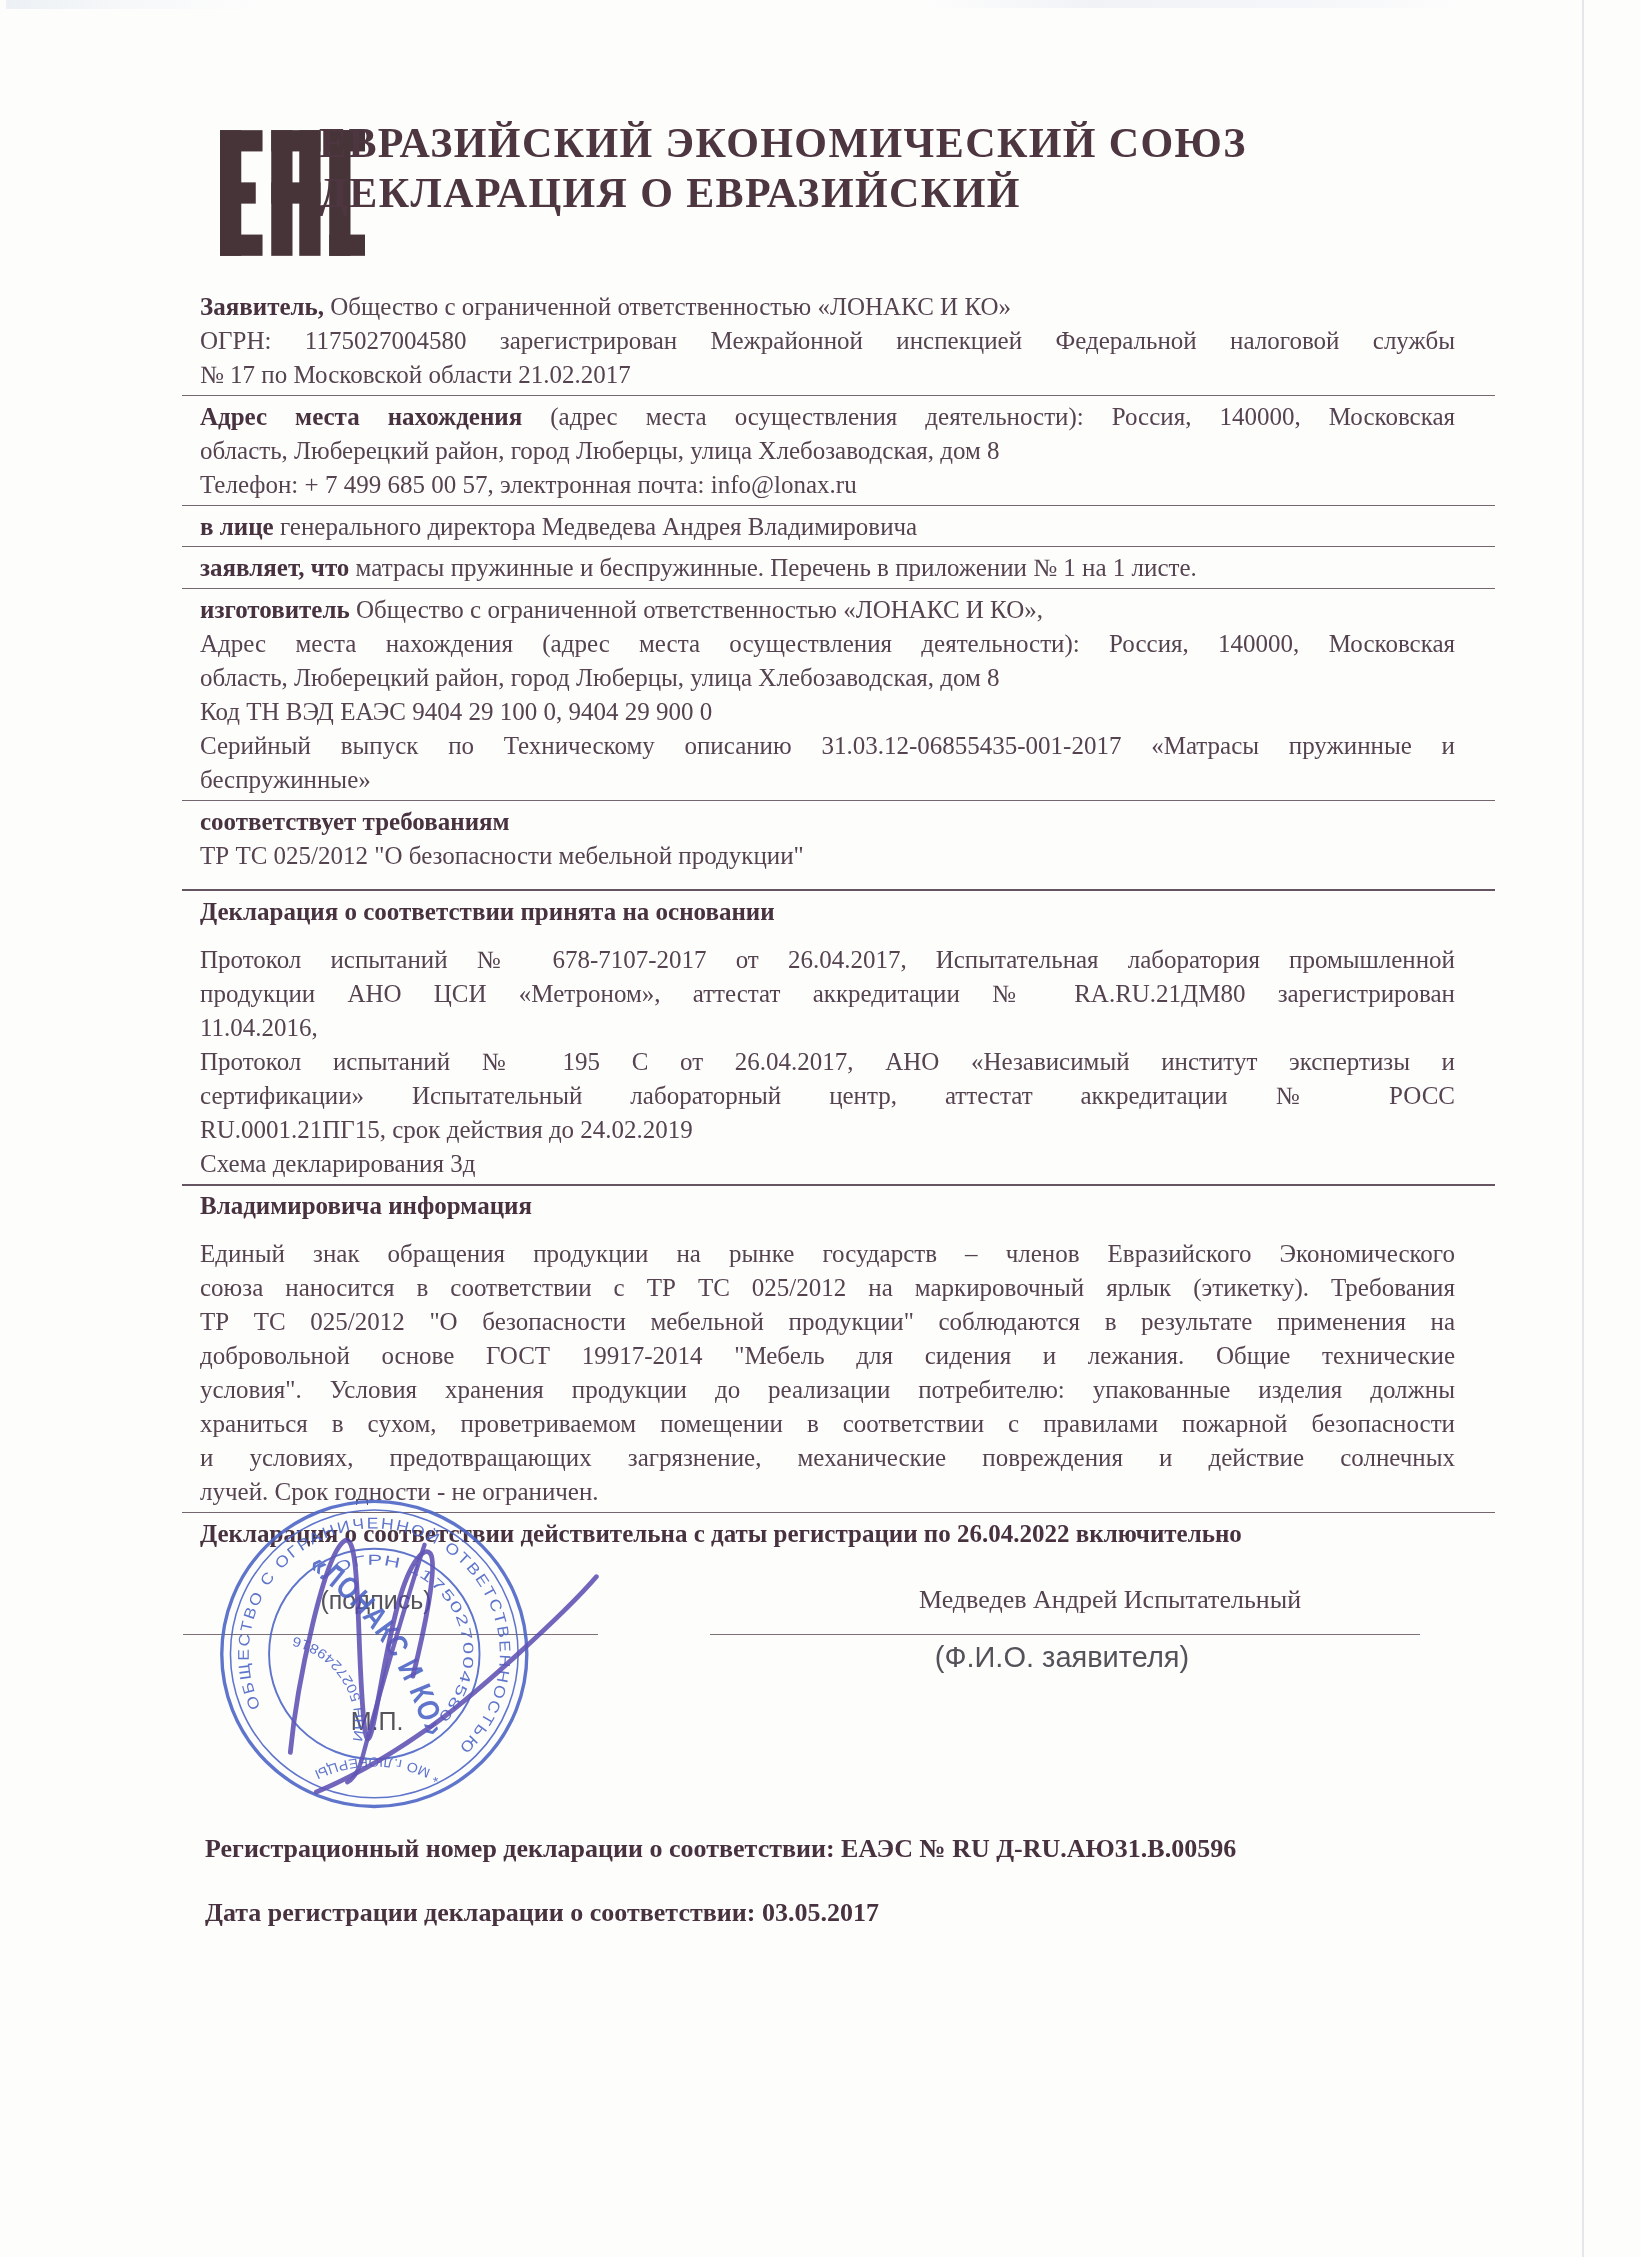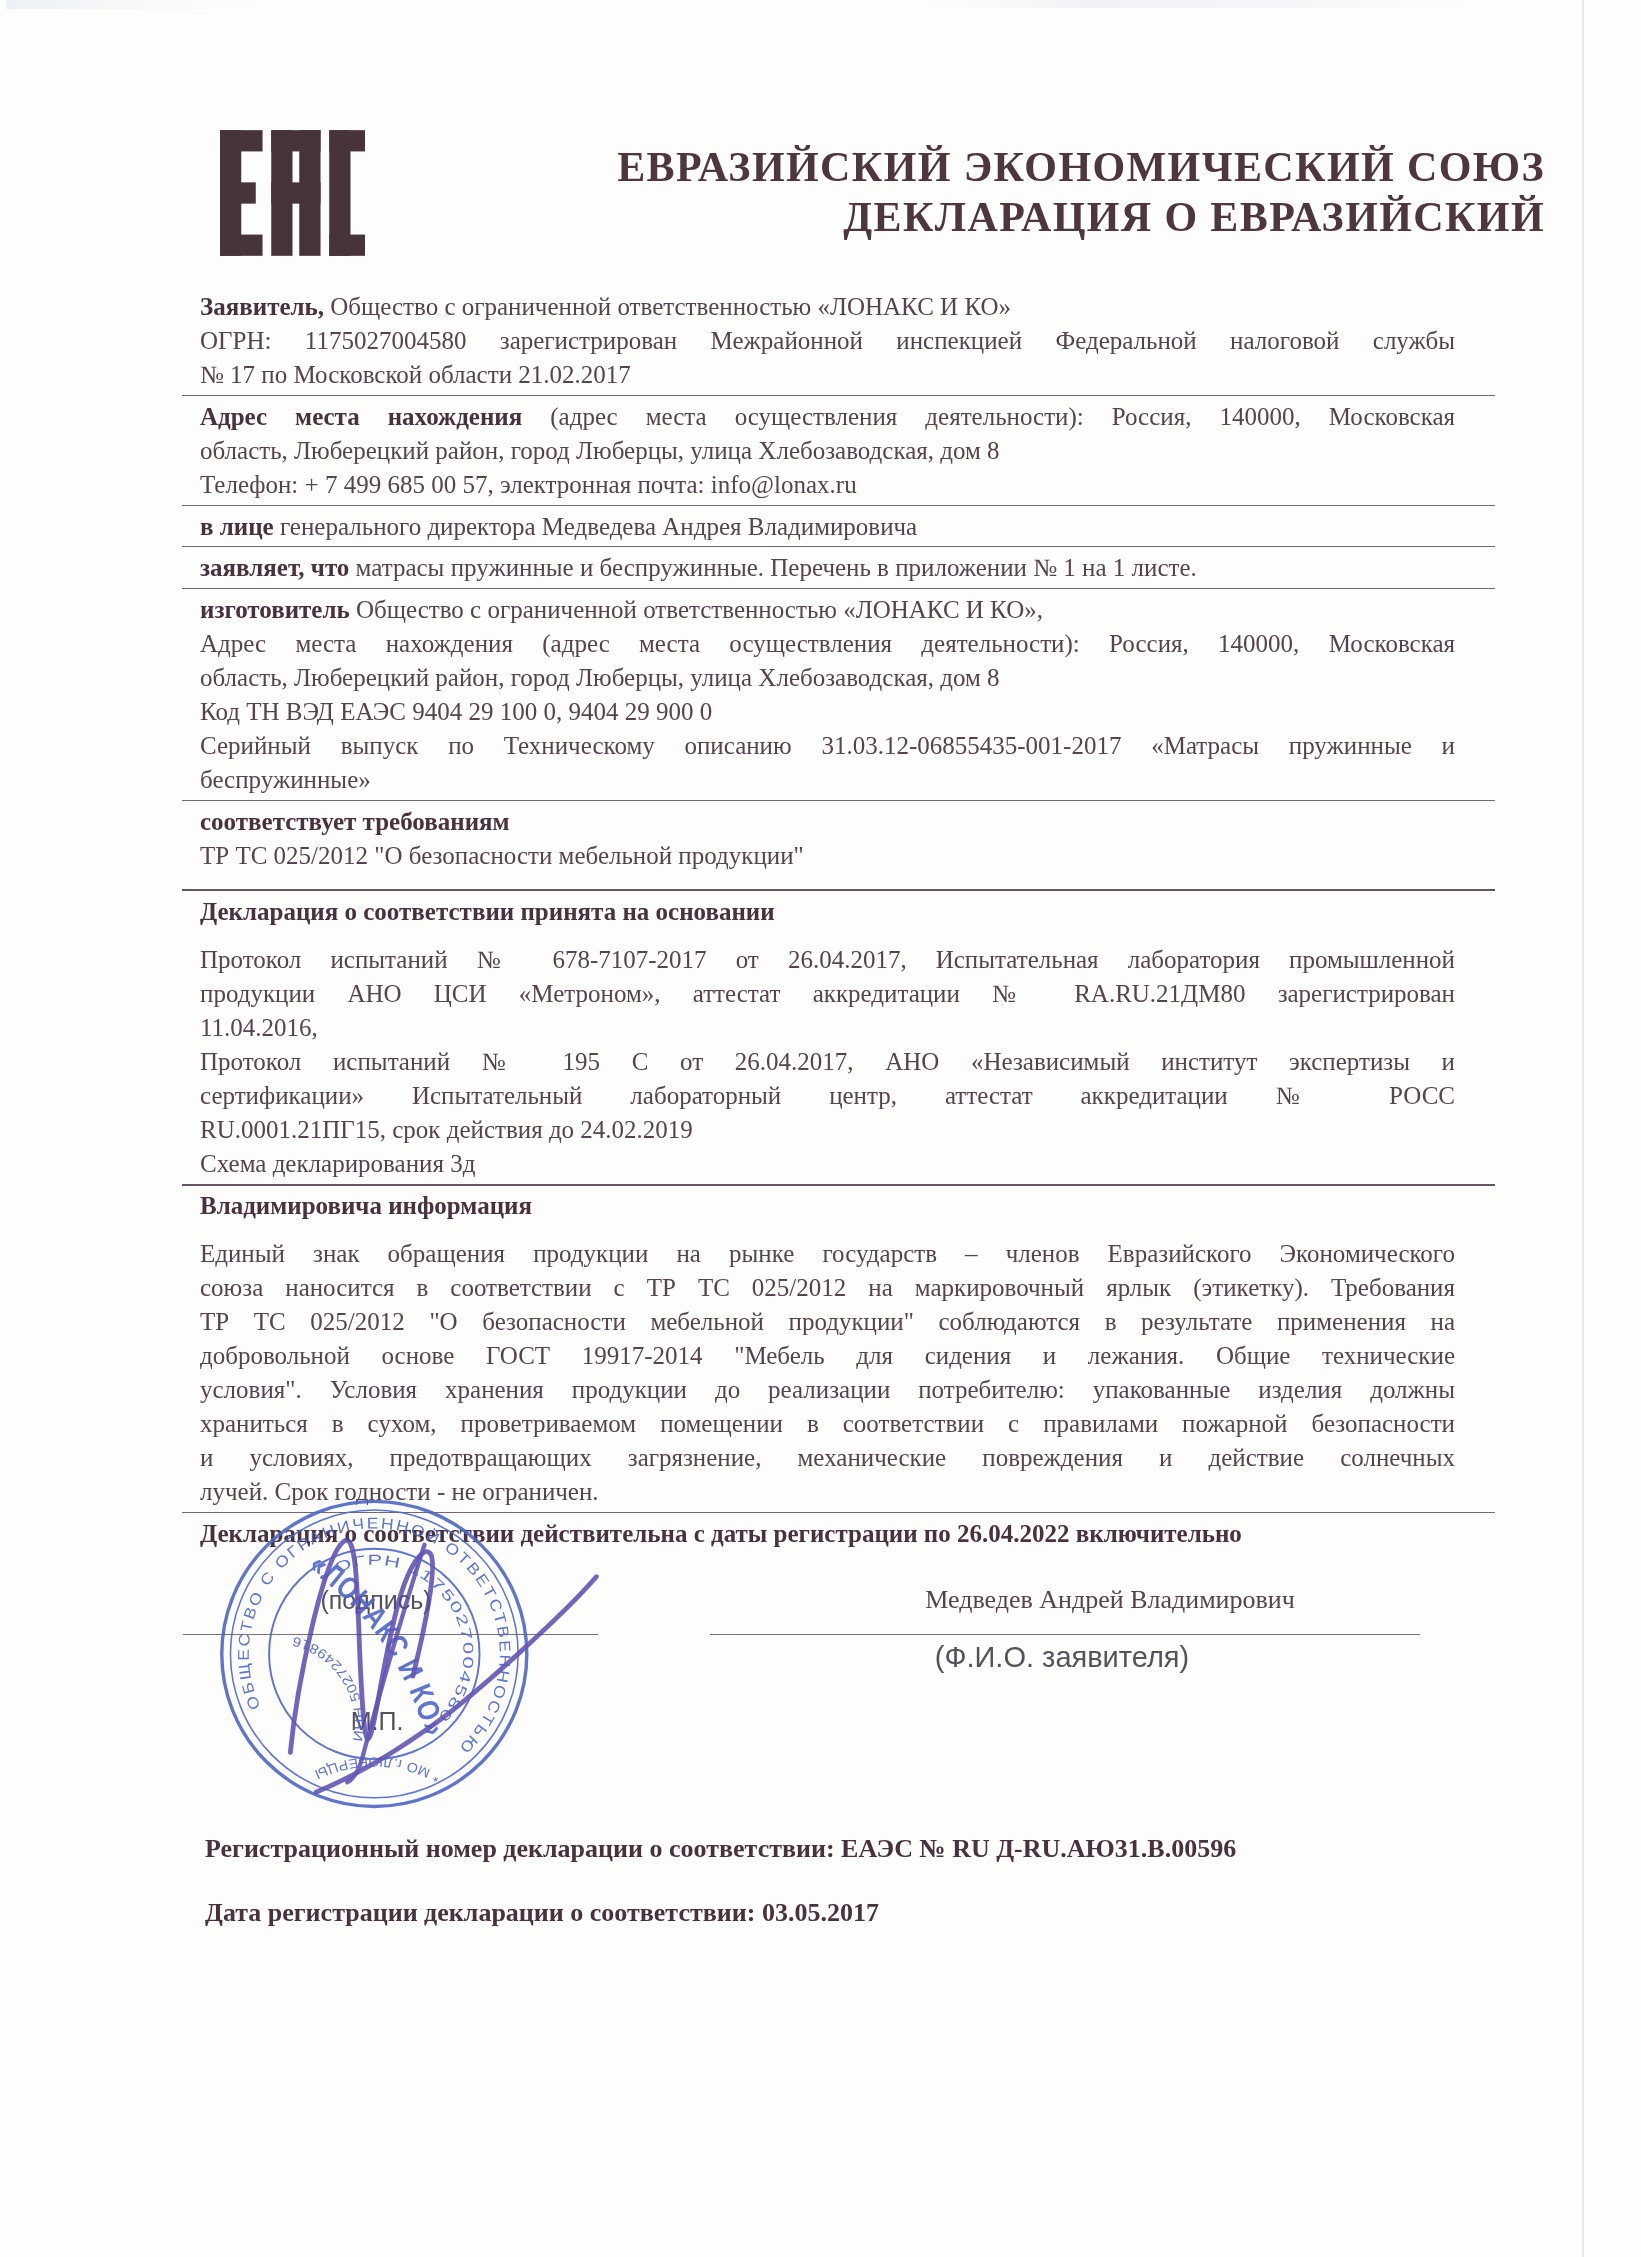--- a/index.html
+++ b/index.html
@@ -29,22 +29,22 @@
     background:linear-gradient(90deg,#dfe6ee 0%,#eef2f6 40%,transparent 100%);opacity:.55;}
   #top-smudge2{position:absolute;left:927px;top:0;width:541px;height:7.7px;
     background:linear-gradient(90deg,transparent,#e3e8f0 30%,#eceff5 70%,transparent);opacity:.5;}
   #edge-line{position:absolute;left:1582px;top:0;width:1.9px;height:2257px;background:var(--edge-line);opacity:.65;}
 
   
   #eac-logo{position:absolute;left:220px;top:130px;width:145px;height:126px;}
   #eac-logo rect{fill:var(--logo-ink);}
 
   
-  #title-wrap{position:absolute;left:319px;top:118px;width:1226px;text-align:right;
-    color:var(--title-ink);font-weight:bold;margin-top:24px;}
+  #title-wrap{position:absolute;left:319px;top:118px;width:1226px;text-align:left;
+    color:var(--title-ink);font-weight:bold;}
   #title-line1{font-size:42px;letter-spacing:1.4px;line-height:50px;}
   #title-line2{font-size:42px;letter-spacing:1.4px;line-height:50px;}
 
   
   #doc-body{position:absolute;left:200px;top:290px;width:1255px;font-size:25px;line-height:34px;}
   #doc-body .line{white-space:nowrap;}
   #doc-body .line.j{white-space:normal;text-align:justify;text-align-last:justify;}
   #doc-body .line b{color:var(--ink-bold);}
   #doc-body .rule{height:0;border-top:1.9px solid var(--rule);margin:2.9px 0 3.9px -18.3px;width:1313px;opacity:.85;}
   #doc-body .rule.thick{border-top-width:2.9px;opacity:.95;}
@@ -147,21 +147,21 @@
       <div class="line j">условия". Условия хранения продукции до реализации потребителю: упакованные изделия должны</div>
       <div class="line j">храниться в сухом, проветриваемом помещении в соответствии с правилами пожарной безопасности</div>
       <div class="line j">и условиях, предотвращающих загрязнение, механические повреждения и действие солнечных</div>
       <div class="line">лучей.  Срок годности - не ограничен.</div>
       <div class="rule"></div>
       <div class="line"><b>Декларация о соответствии  действительна с даты регистрации по 26.04.2022 включительно</b></div>
     </div>
 
   <div id="sig-line-left" class="sig-line"></div>
   <div id="sig-line-right" class="sig-line"></div>
-  <div id="sig-name">Медведев Андрей Владимирович</div>
+  <div id="sig-name">Медведев Андрей Испытательный</div>
   <div id="sig-fio-label">(Ф.И.О. заявителя)</div>
   <div id="sig-podpis-label">(подпись)</div>
   <div id="sig-mp">М.П.</div>
 
   <svg id="stamp-svg" viewBox="0 0 446 346">
     <defs>
       <path id="arc-outer-top" d="M 82.2 230 A 130 130 0 1 1 274.6 281.5"></path>
       <path id="arc-outer-bottom" d="M 269.4 300.1 A 143 143 0 0 0 130.6 300.1"></path>
       <path id="arc-inner-top" d="M 161.1 91.6 A 92 92 0 0 1 252.8 250.4"></path>
       <path id="arc-inner-left" d="M 187.2 266.1 A 92 92 0 0 0 110.0 155.9"></path>

